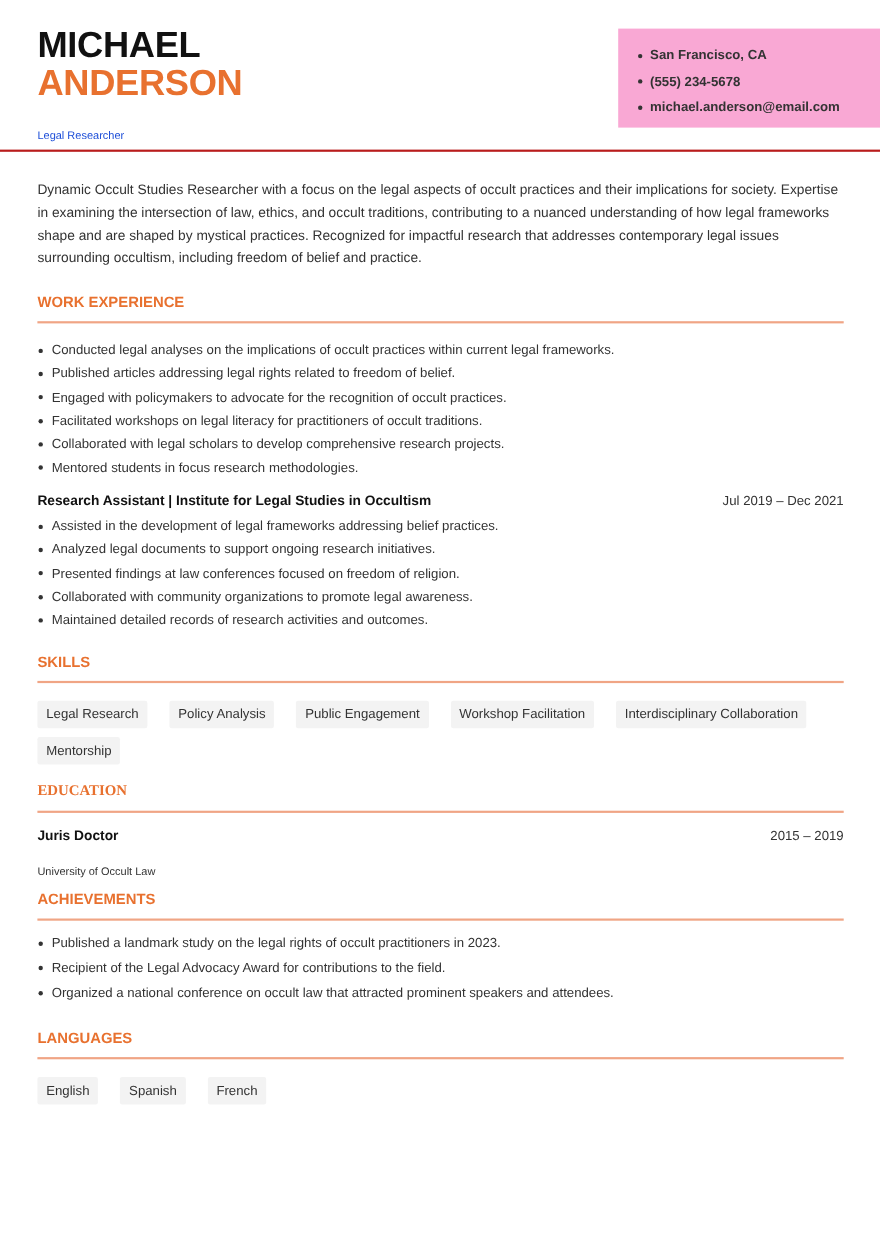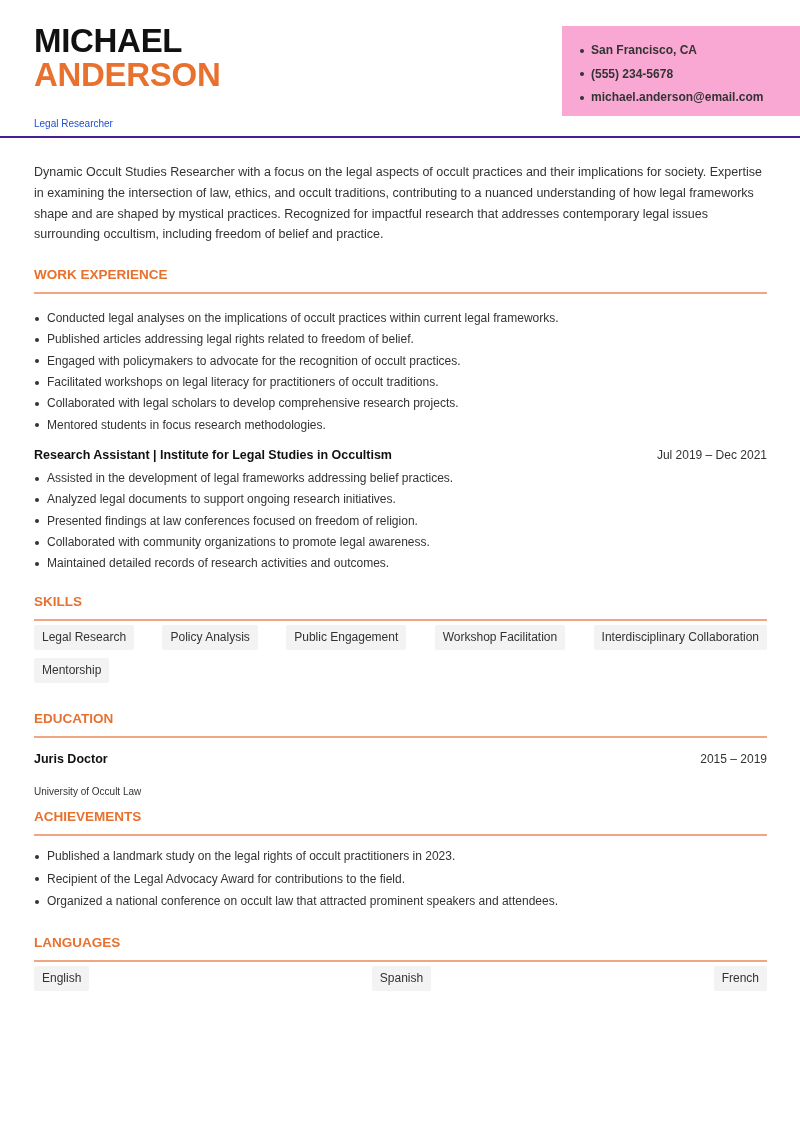--- a/index.html
+++ b/index.html
@@ -1,19 +1,19 @@
 <!DOCTYPE html>
 <html><head>
 <meta charset="utf-8">
 <style>
   * { box-sizing: border-box; margin: 0; padding: 0; }
   html, body { width: 800px; height: 1130px; background: #ffffff; }
   body { font-family: "Liberation Sans", sans-serif; color: #222; position: relative; overflow: hidden; }
 
-  .header { position: relative; height: 138px; border-bottom: 2px solid #4c1d95; }
+  .header { position: relative; height: 138px; border-bottom: 2px solid #b91c1c; }
   .name-block { position: absolute; left: 34px; top: 24px; }
   .first-name { font-size: 33px; font-weight: 700; color: #111; line-height: 34px; letter-spacing: -0.3px; }
   .last-name { font-size: 33px; font-weight: 700; color: #e8712f; line-height: 34px; letter-spacing: -0.3px; }
   .job-title { font-size: 10px; color: #1d4ed8; margin-top: 26px; }
 
   .contact-box { position: absolute; left: 562px; top: 26px; width: 238px; height: 90px; background: #f9a8d4; padding: 13px 0 0 18px; font-weight: bold; }
   .contact-item { font-size: 12px; color: #333; line-height: 23.5px; display: flex; align-items: center; }
   .bullet { display: inline-block; width: 4px; height: 4px; border-radius: 50%; background: #333; margin-right: 7px; flex-shrink: 0; }
 
   .content { position: absolute; left: 34px; top: 162px; width: 733px; }
@@ -22,21 +22,21 @@
   .section-title { font-size: 13.5px; font-weight: 700; color: #e8712f; margin-top: 22px; padding-bottom: 10px; border-bottom: 2px solid #f0a585; }
 
   .job { margin-top: 14px; }
   .job-head { display: flex; justify-content: space-between; align-items: baseline; }
   .job-role { font-size: 12.5px; font-weight: 700; color: #111; }
   .job-date { font-size: 12px; color: #333; }
   .bullets { list-style: none; margin-top: 6px; }
   .bullets li { font-size: 12px; color: #333; line-height: 21.3px; display: flex; align-items: center; }
   .bullets li .bullet { margin-left: 1px; margin-right: 8px; }
 
-  .tags { display: flex; flex-wrap: wrap; gap: 8px 8px; margin-top: 4px; justify-content: space-between; }
+  .tags { display: flex; flex-wrap: wrap; gap: 8px 20px; margin-top: 16px; }
   .tag { background: #f3f3f3; font-size: 12px; color: #333; padding: 0 8px; height: 25px; line-height: 25px; border-radius: 2px; }
 
   .edu { margin-top: 14px; }
   .edu-head { display: flex; justify-content: space-between; align-items: baseline; }
   .edu-degree { font-size: 12.5px; font-weight: 700; color: #111; }
   .edu-date { font-size: 12px; color: #333; }
   .edu-school { font-size: 10px; color: #333; margin-top: 20px; }
 </style>
 </head>
 <body>
@@ -129,21 +129,21 @@
   <div class="section-title" style="margin-top:20px;">SKILLS</div>
   <div class="tags">
     <span class="tag">Legal Research</span>
     <span class="tag">Policy Analysis</span>
     <span class="tag">Public Engagement</span>
     <span class="tag">Workshop Facilitation</span>
     <span class="tag">Interdisciplinary Collaboration</span>
     <span class="tag">Mentorship</span>
   </div>
 
-  <div class="section-title" style="margin-top:28px;">EDUCATION</div>
+  <div class="section-title" style="margin-top:16px;font-family:Liberation Serif, serif;">EDUCATION</div>
   <div class="edu">
     <div class="edu-head">
       <span class="edu-degree">Juris Doctor</span>
       <span class="edu-date">2015 – 2019</span>
     </div>
     <div class="edu-school">University of Occult Law</div>
   </div>
 
   <div class="section-title" style="margin-top:12px;">ACHIEVEMENTS</div>
   <ul class="bullets" style="margin-top:9px;">

